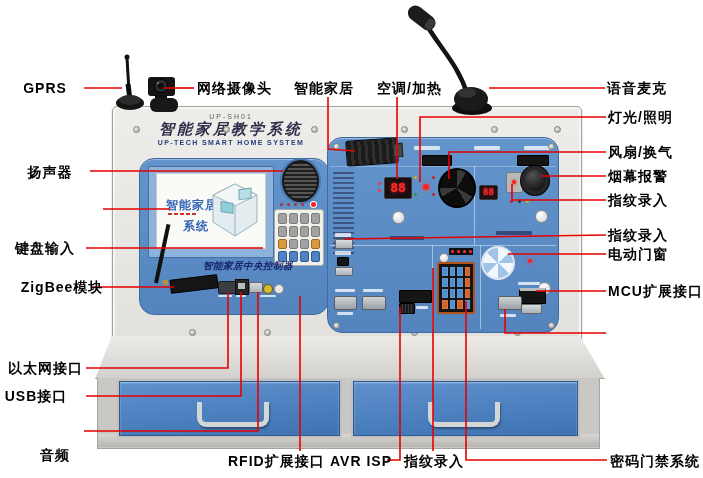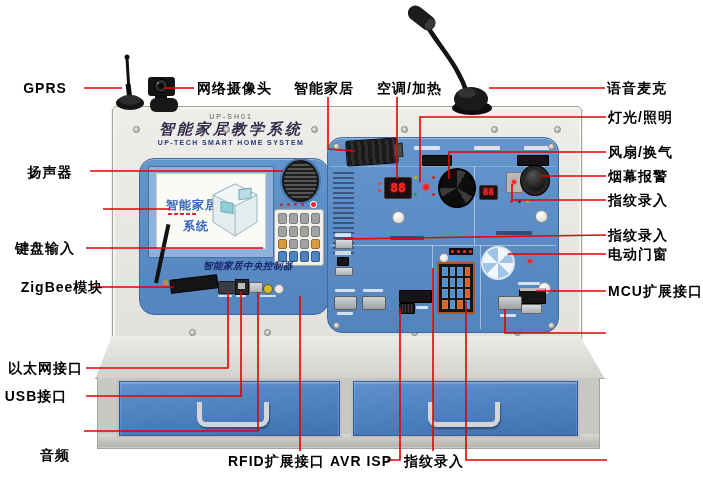--- a/index.html
+++ b/index.html
@@ -351,20 +351,21 @@
   <div class="lab" style="left:607px;top:79px">语音麦克</div>
   <div class="lab r" style="left:15px;top:163px;width:70px">扬声器</div>
   <div class="lab r" style="left:10px;top:239px;width:70px">键盘输入</div>
   <div class="lab r" style="left:12px;top:278px;width:100px">ZigBee模块</div>
   <div class="lab r" style="left:8px;top:359px;width:74px">以太网接口</div>
   <div class="lab r" style="left:1px;top:387px;width:70px">USB接口</div>
   <div class="lab r" style="left:30px;top:446px;width:50px">音频</div>
   <div class="lab" style="left:228px;top:452px">RFID扩展接口</div>
   <div class="lab" style="left:330px;top:452px">AVR ISP</div>
   <div class="lab" style="left:404px;top:452px">指纹录入</div>
+  <div class="lab" style="left:610px;top:452px">密码门禁系统</div>
   <div class="lab" style="left:608px;top:108px">灯光/照明</div>
   <div class="lab" style="left:608px;top:143px">风扇/换气</div>
   <div class="lab" style="left:608px;top:167px">烟幕报警</div>
   <div class="lab" style="left:608px;top:191px">指纹录入</div>
   <div class="lab" style="left:608px;top:226px">指纹录入</div>
   <div class="lab" style="left:608px;top:245px">电动门窗</div>
   <div class="lab" style="left:608px;top:282px">MCU扩展接口</div>
 </div>
 
 </body></html>

